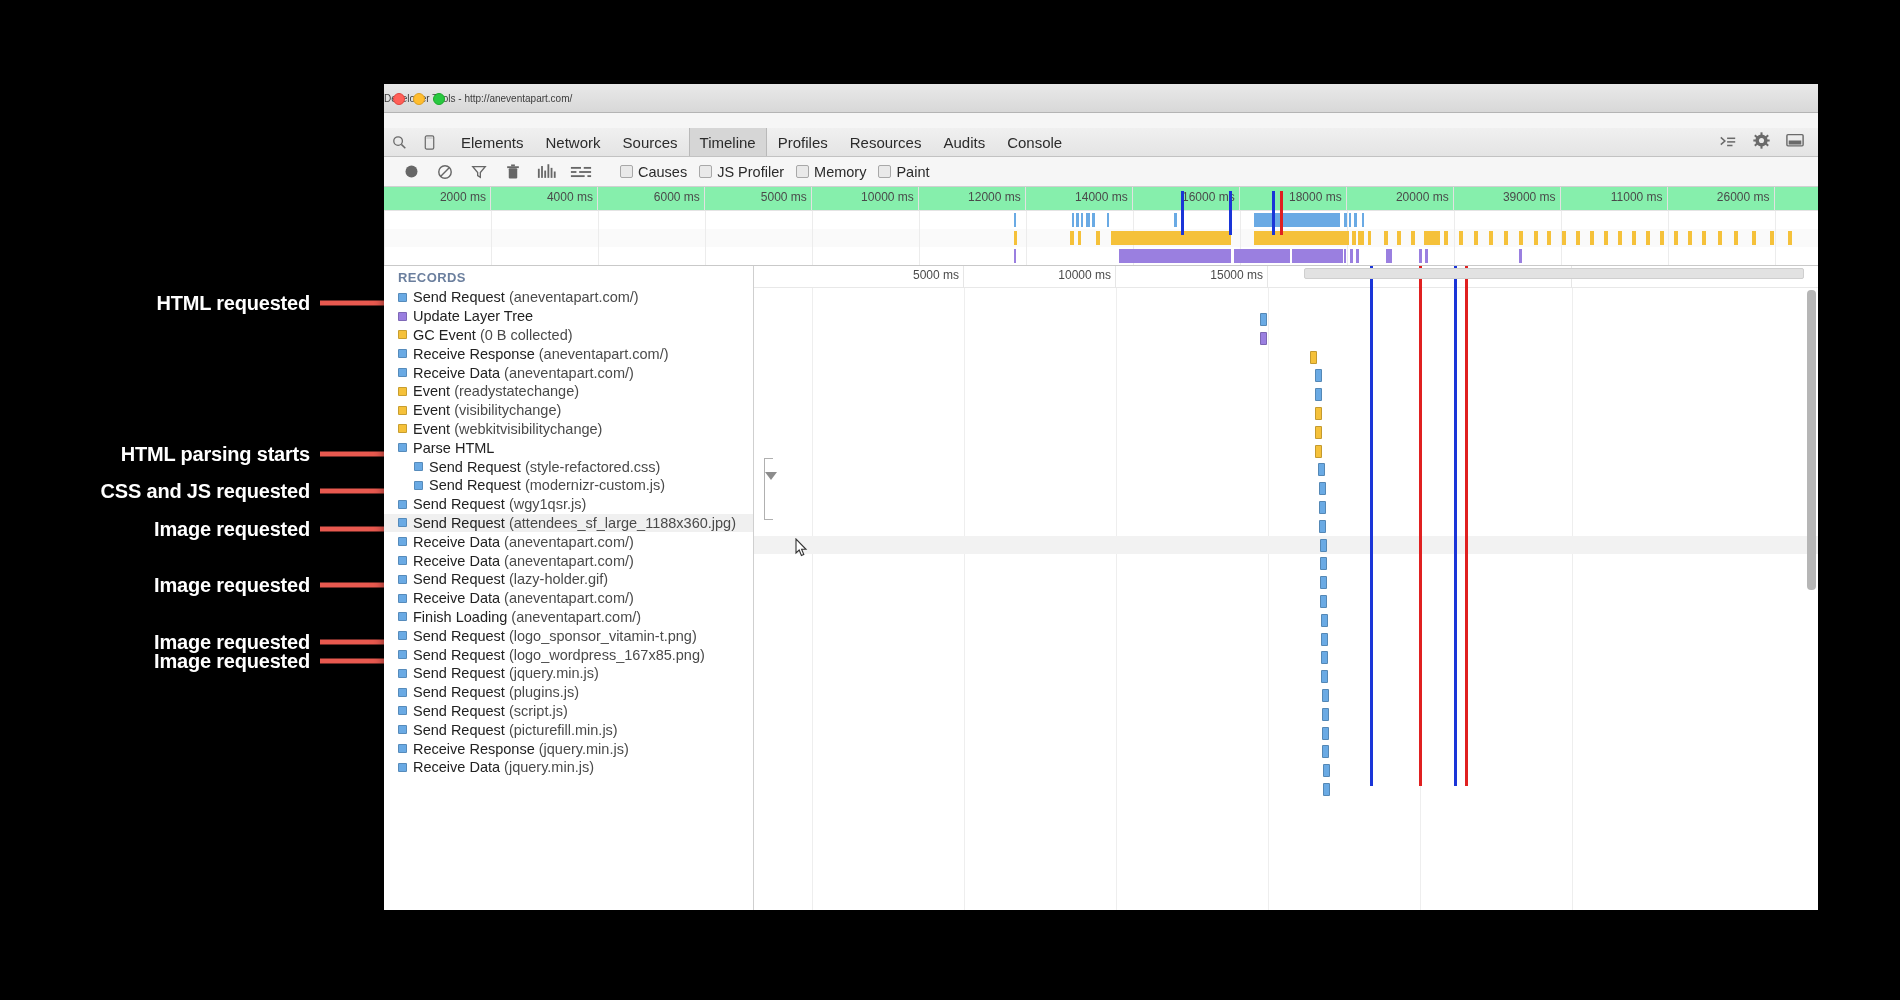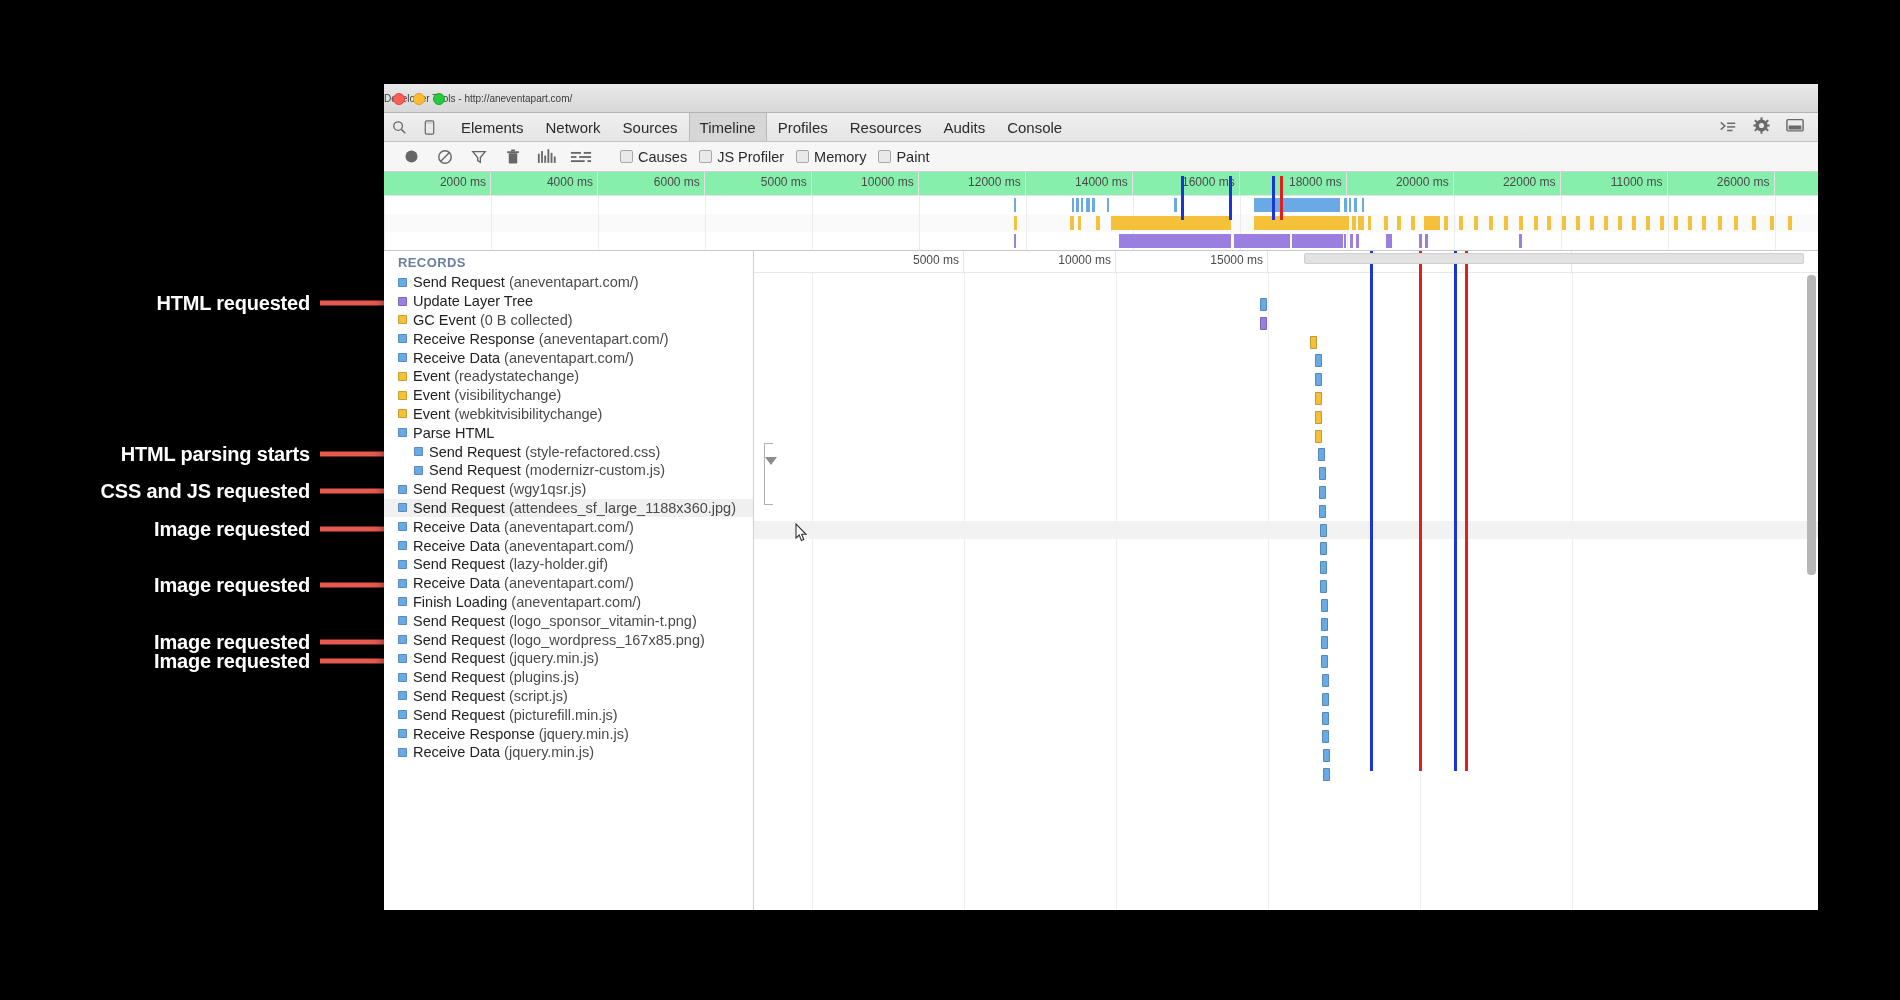--- a/index.html
+++ b/index.html
@@ -62,21 +62,21 @@
     font-size: 10px; color: #3c3c3c;
     font-family: Liberation Sans, sans-serif;
   }
 
   
   .tabbar {
     height: 29px; flex: 0 0 29px;
     background: linear-gradient(#f0f0f0,#e4e4e4);
     border-bottom: 1px solid #c2c2c2;
     display: flex; align-items: stretch;
-    font-size: 15px; color: #303030;
+    font-size: 15px; color: #303030; margin-top: 15px;
   }
   .tb-icon {
     width: 30px; display: flex; align-items: center; justify-content: center;
     color: #6a6a6a;
   }
   .tabs { display: flex; align-items: stretch; margin-left: 6px; }
   .tab {
     padding: 0 10px; display: flex; align-items: center;
     color: #2b2b2b; font-size: 15px;
     border-left: 1px solid transparent; border-right: 1px solid transparent;
@@ -361,21 +361,21 @@
           <div class="tick" style="left: 0px; width: 106.966px;">2000 ms</div>
           <div class="tick" style="left: 106.966px; width: 106.966px;">4000 ms</div>
           <div class="tick" style="left: 213.933px; width: 106.966px;">6000 ms</div>
           <div class="tick" style="left: 320.899px; width: 106.966px;">5000 ms</div>
           <div class="tick" style="left: 427.865px; width: 106.966px;">10000 ms</div>
           <div class="tick" style="left: 534.831px; width: 106.966px;">12000 ms</div>
           <div class="tick" style="left: 641.798px; width: 106.966px;">14000 ms</div>
           <div class="tick" style="left: 748.764px; width: 106.966px;">16000 ms</div>
           <div class="tick" style="left: 855.73px; width: 106.966px;">18000 ms</div>
           <div class="tick" style="left: 962.697px; width: 106.966px;">20000 ms</div>
-          <div class="tick" style="left: 1069.66px; width: 106.966px;">22000 ms</div>
+          <div class="tick" style="left: 1069.66px; width: 106.966px;">39000 ms</div>
           <div class="tick" style="left: 1176.63px; width: 106.966px;">11000 ms</div>
           <div class="tick" style="left: 1283.6px; width: 106.966px;">26000 ms</div>
         </div>
       <div class="ov-band" id="ov-band-loading">
           <div class="ov-gridcol" style="left: 0px;"></div>
           <div class="ov-gridcol" style="left: 106.966px;"></div>
           <div class="ov-gridcol" style="left: 213.933px;"></div>
           <div class="ov-gridcol" style="left: 320.899px;"></div>
           <div class="ov-gridcol" style="left: 427.865px;"></div>
           <div class="ov-gridcol" style="left: 534.831px;"></div>

